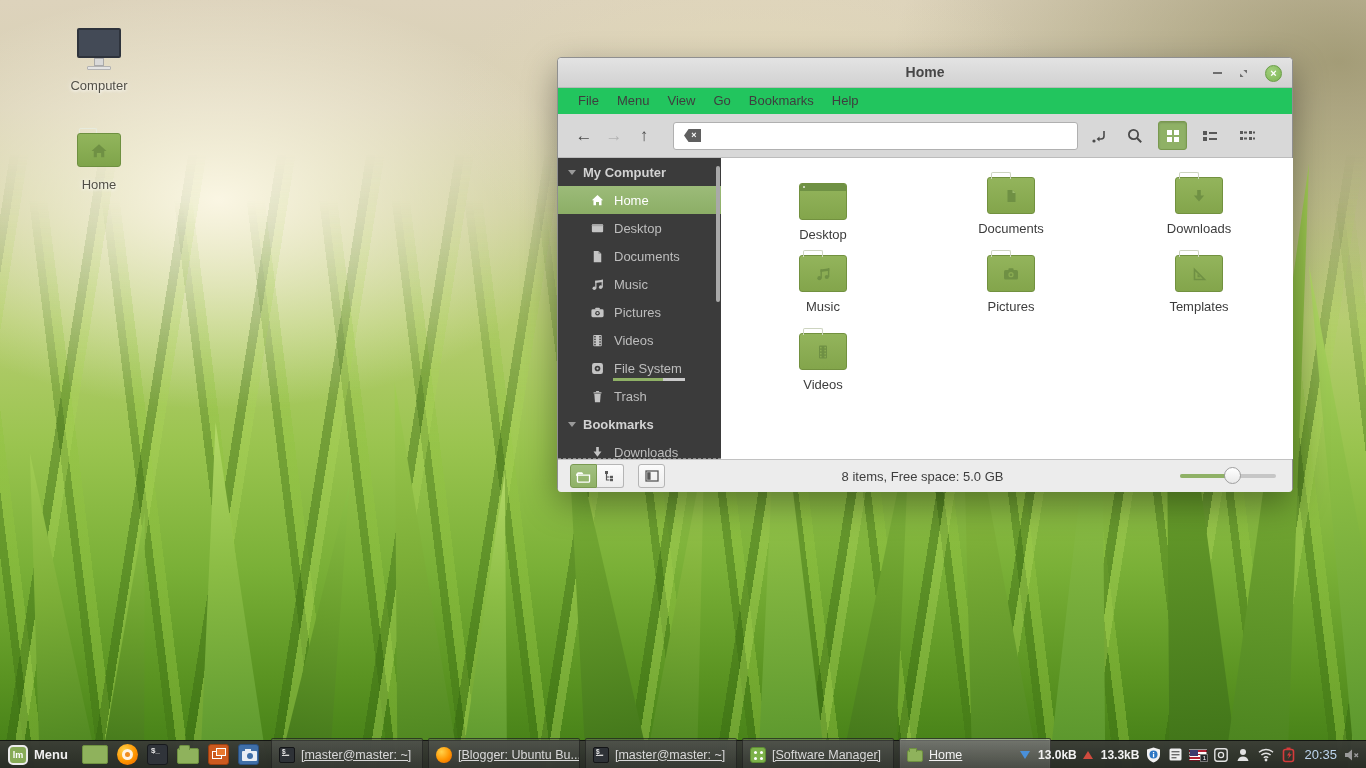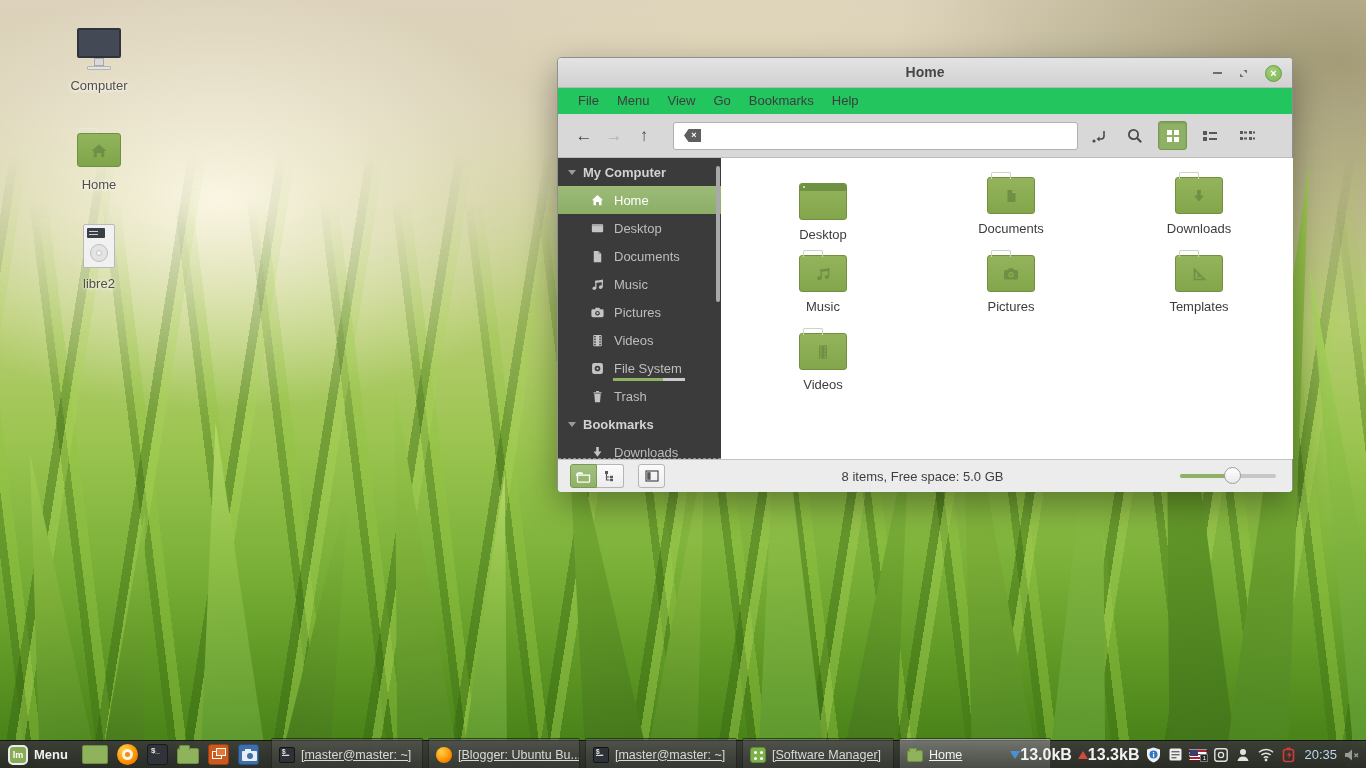--- a/index.html
+++ b/index.html
@@ -137,21 +137,21 @@
   .winbtn.active { background:linear-gradient(rgba(160,162,156,.55),rgba(96,98,92,.55)); box-shadow:inset 0 1px 1px rgba(255,255,255,.25); color:#f2f2f2; }
   .wb-ico { flex:none; width:16px; height:16px; position:relative; }
   .wb-term { background:#2e3237; border:1px solid #141517; border-radius:2px; color:#e8e8e8; font-size:6.5px; font-weight:bold; padding-left:2px; }
   .wb-ff { border-radius:50%; background:radial-gradient(circle at 35% 30%,#ffd24a,#ff9500 55%,#e66000); }
   .wb-sw { border-radius:3px; background:#7db24a; border:1px solid #5d8c33; }
   .wb-sw i { position:absolute; background:#fff; width:3px; height:3px; border-radius:50%; }
   .wb-folder { background:#8fb25c; border:1px solid #6e9040; border-radius:2px; width:16px; height:12px; margin-top:2px; position:relative; }
   .wb-folder::before { content:""; position:absolute; left:1px; top:-3px; width:6px; height:3px; background:#8fb25c; border:1px solid #6e9040; border-bottom:none; }
 
   .tray { display:flex; align-items:center; gap:6px; margin-left:4px; }
-  .net { display:flex; align-items:center; gap:0; color:#f2f2f2; font-size:16px; font-weight:bold; }
+  .net { display:flex; align-items:center; gap:8px; color:#f2f2f2; font-size:12px; font-weight:bold; }
   .arr-down { width:0; height:0; border-left:5px solid transparent; border-right:5px solid transparent; border-top:8px solid #4a90d9; }
   .arr-up { width:0; height:0; border-left:5px solid transparent; border-right:5px solid transparent; border-bottom:8px solid #d04b3e; }
   .flag { width:18px; height:12px; position:relative; background:repeating-linear-gradient(180deg,#b22234 0 1.8px,#fff 1.8px 3.6px); border:1px solid rgba(0,0,0,.4); }
   .flag .canton { position:absolute; left:0; top:0; width:8px; height:6px; background:#3c3b6e; }
   .flag .badge { position:absolute; right:-2px; bottom:-2px; width:8px; height:8px; background:#26282b; border:1px solid #777; color:#fff; font-size:6px; line-height:7px; text-align:center; }
   .clock { color:#bdd5ee; font-size:13px; margin-left:2px; }
 
   svg { display:block; }
 </style>
 </head>
@@ -190,31 +190,20 @@
     </div>
     <div class="desk-item">
       <div class="dicon ic-homefolder">
         <span class="ftab"></span>
           <span class="fbody"></span>
         <svg width="20" height="20" viewBox="0 0 16 16">
             <path d="M8 2.5 14 8h-1.8v5H9.7V9.6H6.3V13H3.8V8H2z" fill="#6f9044"></path>
           </svg>
       </div>
       <div class="desk-label">Home</div>
-    </div>
-    <div class="desk-item">
-      <div class="dicon ic-drive">
-        <span class="body"></span>
-          <span class="label"></span>
-          <span class="l1"></span>
-          <span class="l2"></span>
-          <span class="disc"></span>
-          <span class="hub"></span>
-      </div>
-      <div class="desk-label">libre2</div>
     </div>
   </div>
 
   <div class="window">
 
     <div class="titlebar">
       <div class="title">Home</div>
       <div class="tb-btns">
         <div class="btn-min"></div>
         <svg width="11" height="11" viewBox="0 0 11 11">

